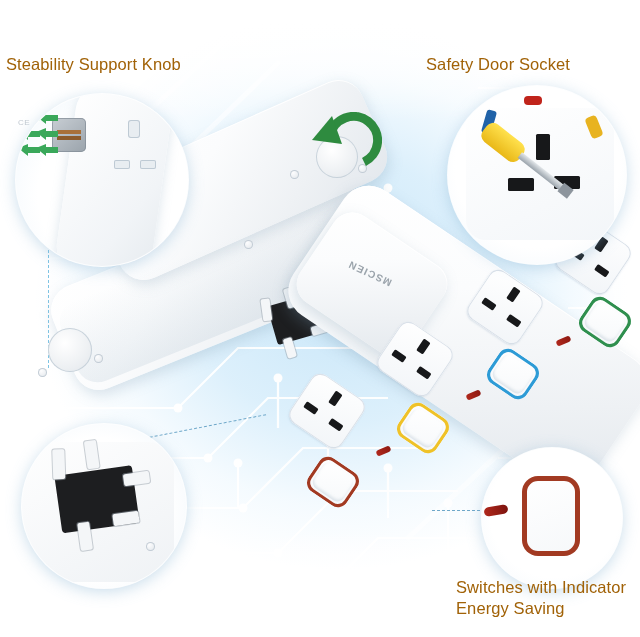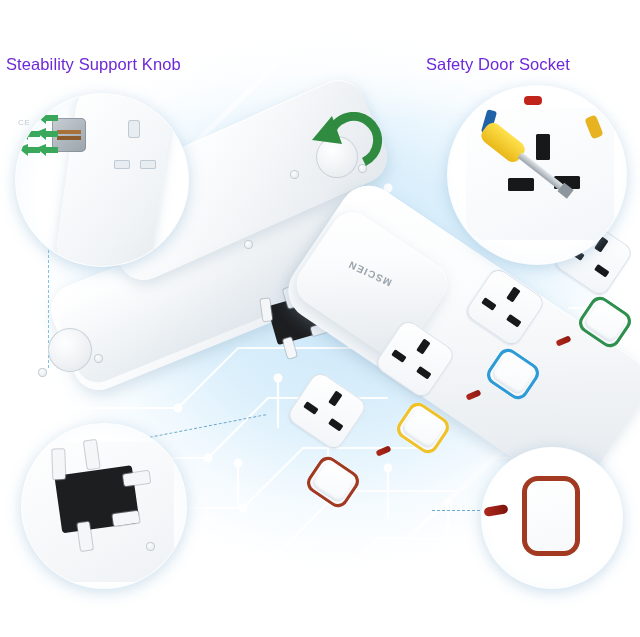--- a/index.html
+++ b/index.html
@@ -33,21 +33,21 @@
     background:linear-gradient(rgba(255,255,255,0),#fff 78%);
     pointer-events:none;
   }
   .disc-fade-l{position:absolute;left:0;top:0;width:70px;height:637px;
     background:linear-gradient(90deg,#fff 14%,rgba(255,255,255,0));pointer-events:none;}
   .disc-fade-r{position:absolute;right:0;top:0;width:60px;height:637px;
     background:linear-gradient(270deg,#fff 10%,rgba(255,255,255,0));pointer-events:none;}
 
   
   .label{
-    position:absolute;color:#6d28d9;font-size:16.5px;letter-spacing:.1px;
+    position:absolute;color:#a16207;font-size:16.5px;letter-spacing:.1px;
     line-height:21px;white-space:pre-line;
   }
   #lbl-knob{left:6px;top:54px;}
   #lbl-safety{left:426px;top:54px;}
   #lbl-fused{left:38px;top:597px;}
   #lbl-switch{left:456px;top:577px;}
 
   
   .callout{
     position:absolute;border-radius:50%;overflow:hidden;background:#fff;
@@ -355,14 +355,16 @@
       <div style="position:absolute;left:40px;top:28px;width:58px;height:80px;border-radius:16px;
                   box-shadow:inset 0 0 0 5px #a23a22;
                   background:linear-gradient(160deg,#ffffff,#f6f8fa);"></div>
       <div style="position:absolute;left:2px;top:58px;width:24px;height:9px;border-radius:5px;
                   background:linear-gradient(90deg,#b0281c,#7d140e);transform:rotate(-10deg);"></div>
     </div>
   </div>
 
   <div class="label" id="lbl-knob">Steability Support Knob</div>
   <div class="label" id="lbl-safety">Safety Door Socket</div>
+  <div class="label" id="lbl-switch">Switches with Indicator
+Energy Saving</div>
 
 </div>
 
 </body></html>

